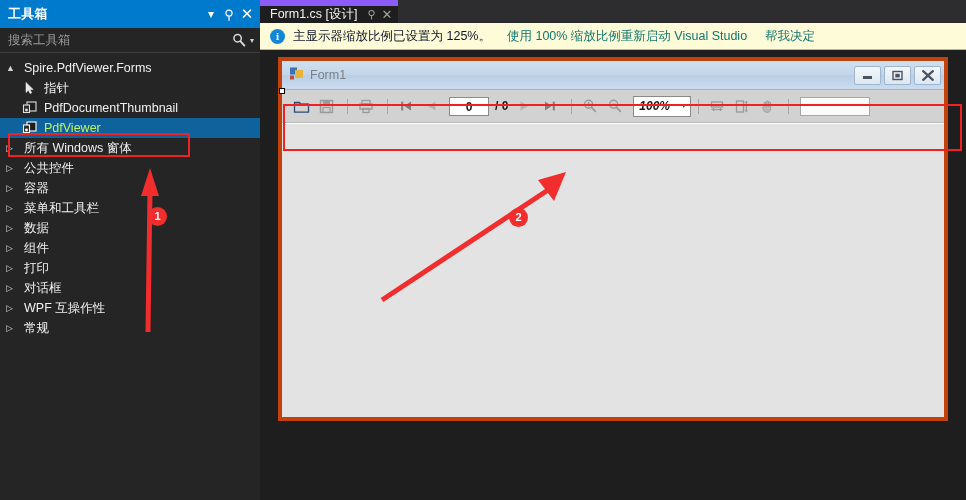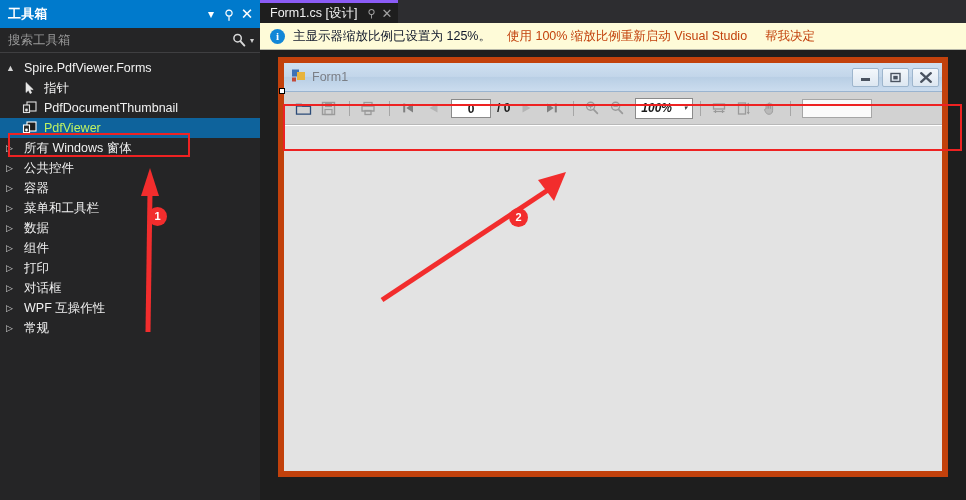--- a/index.html
+++ b/index.html
@@ -145,21 +145,21 @@
   }
   .tab {
     height: 23px;
     background: #1e1e1e;
     color: #f1f1f1;
     font-size: 12.5px;
     display: flex;
     align-items: center;
     padding: 0 6px 0 10px;
     box-sizing: border-box;
-    border-top: 3px solid #8b5cf6;
+    border-top: 6px solid #8b5cf6;
     cursor: pointer;
   }
   .tab .tlabel { margin-right: 10px; }
   .tab .tpin {
     color: #a0a0a0;
     font-size: 11px;
     margin-right: 6px;
     cursor: pointer;
   }
   .tab .tclose {
@@ -188,41 +188,41 @@
     font-size: 11px;
     font-weight: bold;
     line-height: 15px;
     text-align: center;
     margin-right: 8px;
     font-family: "Liberation Serif", serif;
     flex: 0 0 15px;
   }
   .info-text { color: #0f172a; margin-right: 16px; }
   .info-link {
-    color: #c2410c;
+    color: #0f766e;
     margin-right: 18px;
     cursor: pointer;
     text-decoration: none;
   }
 
   .design-surface {
     flex: 1;
     background: #1e1e1e;
     position: relative;
   }
 
   
   .form-window {
     position: absolute;
     left: 18px;
     top: 7px;
     width: 670px;
-    height: 420px;
+    height: 364px;
     background: #f0f0f0;
-    border: 6px solid #c2410c;
+    border: 4px solid #c2410c;
     box-sizing: border-box;
     box-shadow: 0 0 0 1px #ffffff inset;
   }
   .form-titlebar {
     height: 29px;
     background: linear-gradient(to bottom, #cfe0f0 0%, #c3d6ea 48%, #b9cfe5 52%, #cbdcee 100%);
     display: flex;
     align-items: center;
     padding: 0 3px 0 7px;
     box-sizing: border-box;

